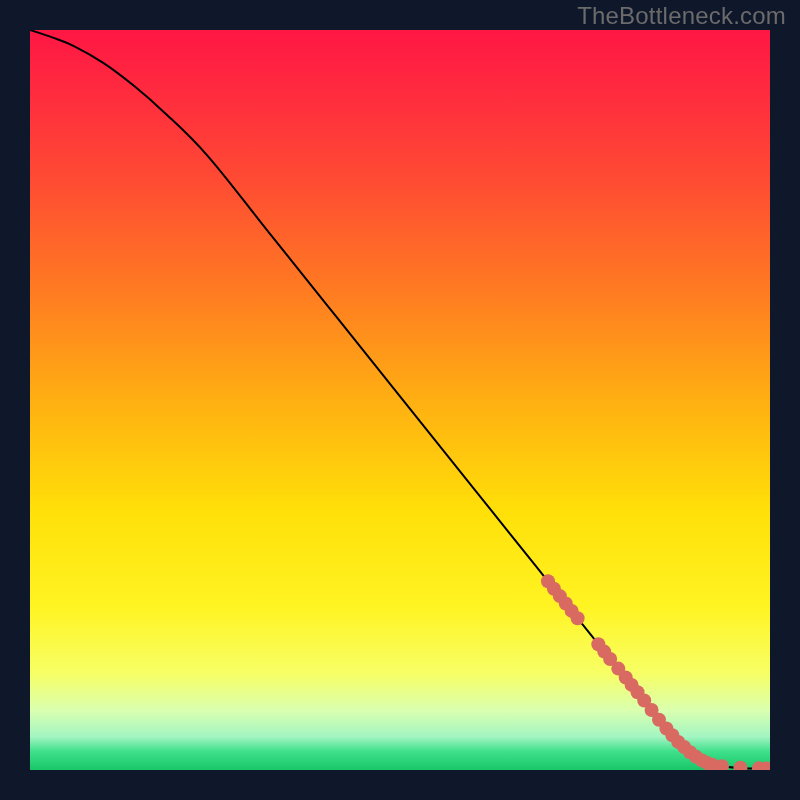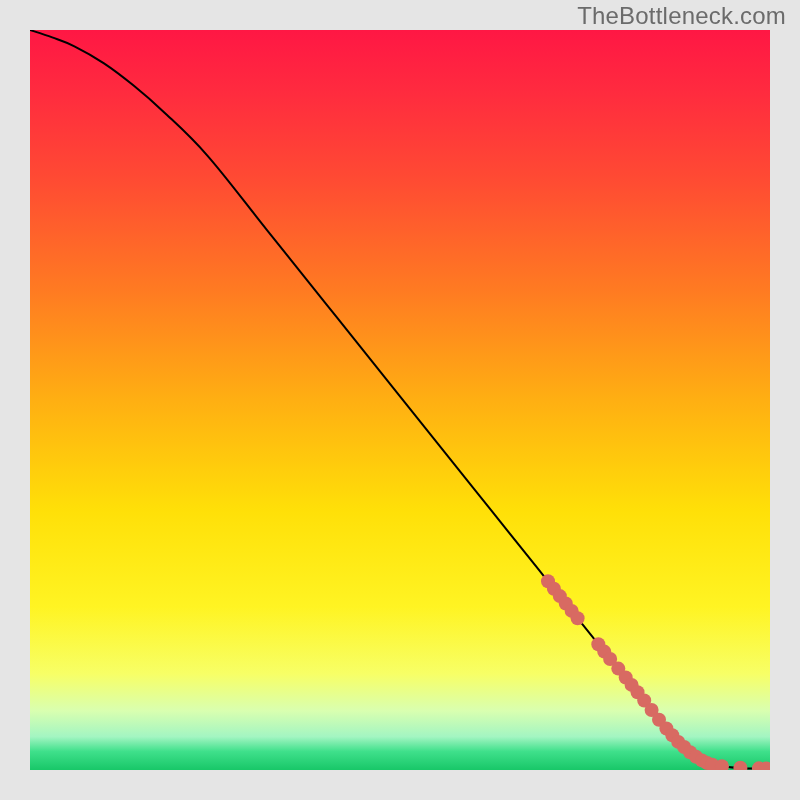--- a/index.html
+++ b/index.html
@@ -8,21 +8,21 @@
     width: 800px;
     height: 800px;
     overflow: hidden;
     background: #000;
     font-family: Arial, Helvetica, sans-serif;
   }
   .frame {
     position: relative;
     width: 800px;
     height: 800px;
-    background: #e5e5e5;
+    background: #0f172a;
   }
   .watermark {
     position: absolute;
     top: 2px;
     right: 14px;
     color: #6b6b6b;
     font-size: 24px;
     font-weight: 500;
     letter-spacing: 0.2px;
     z-index: 10;

